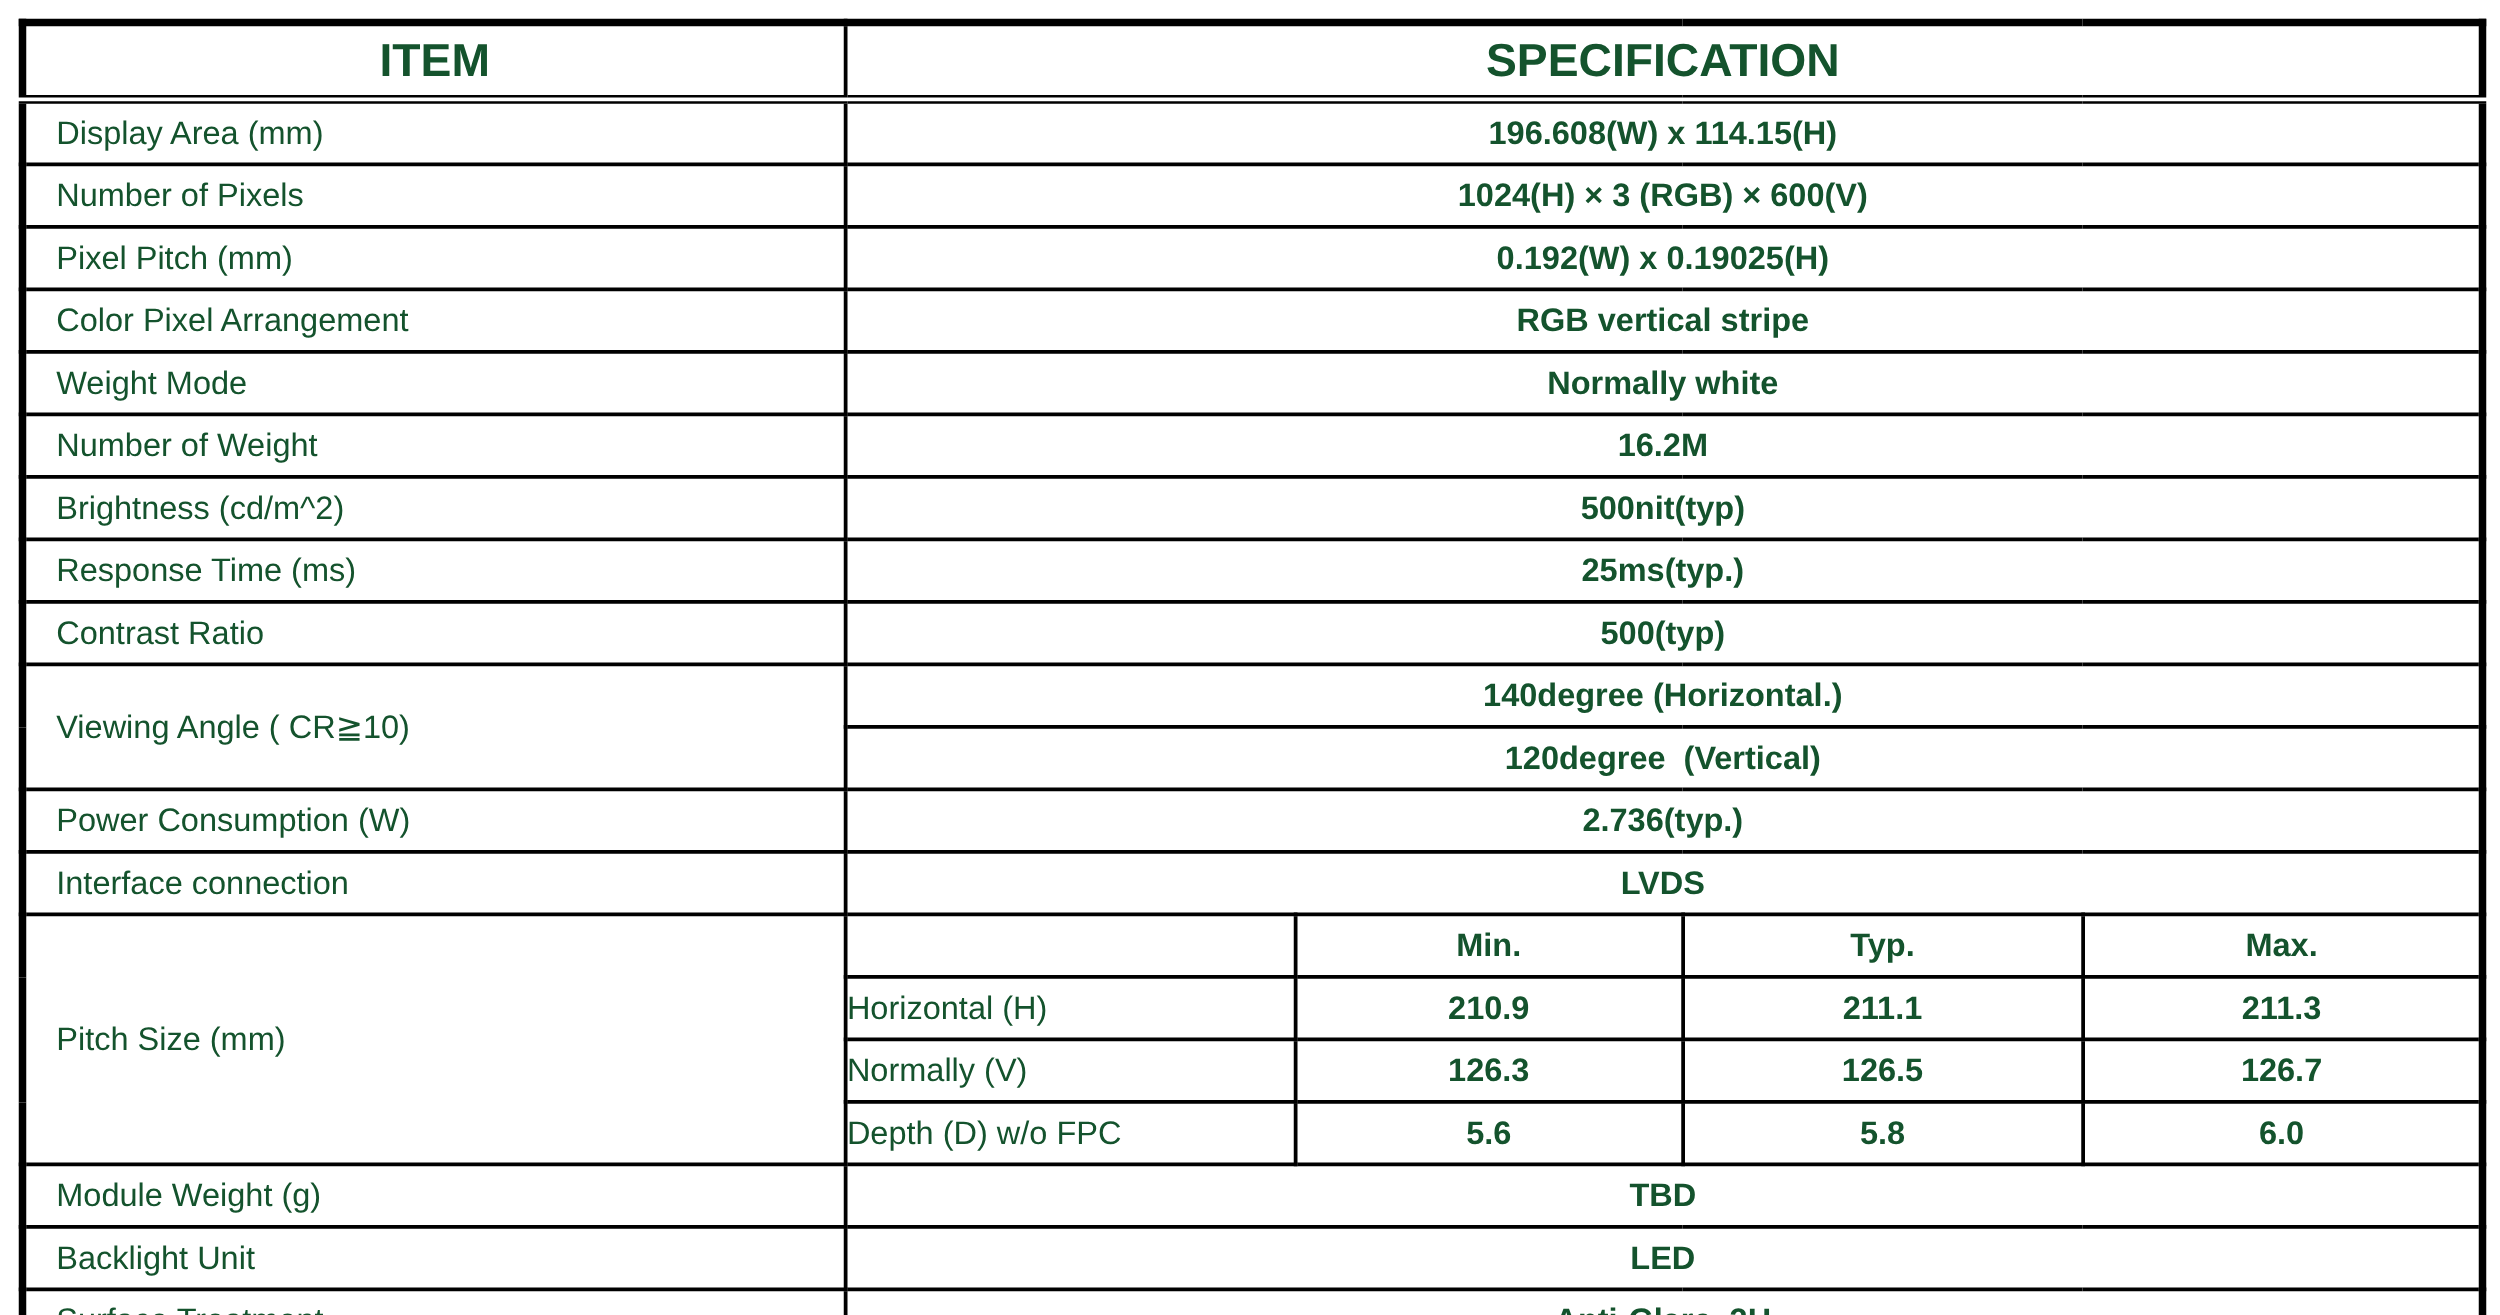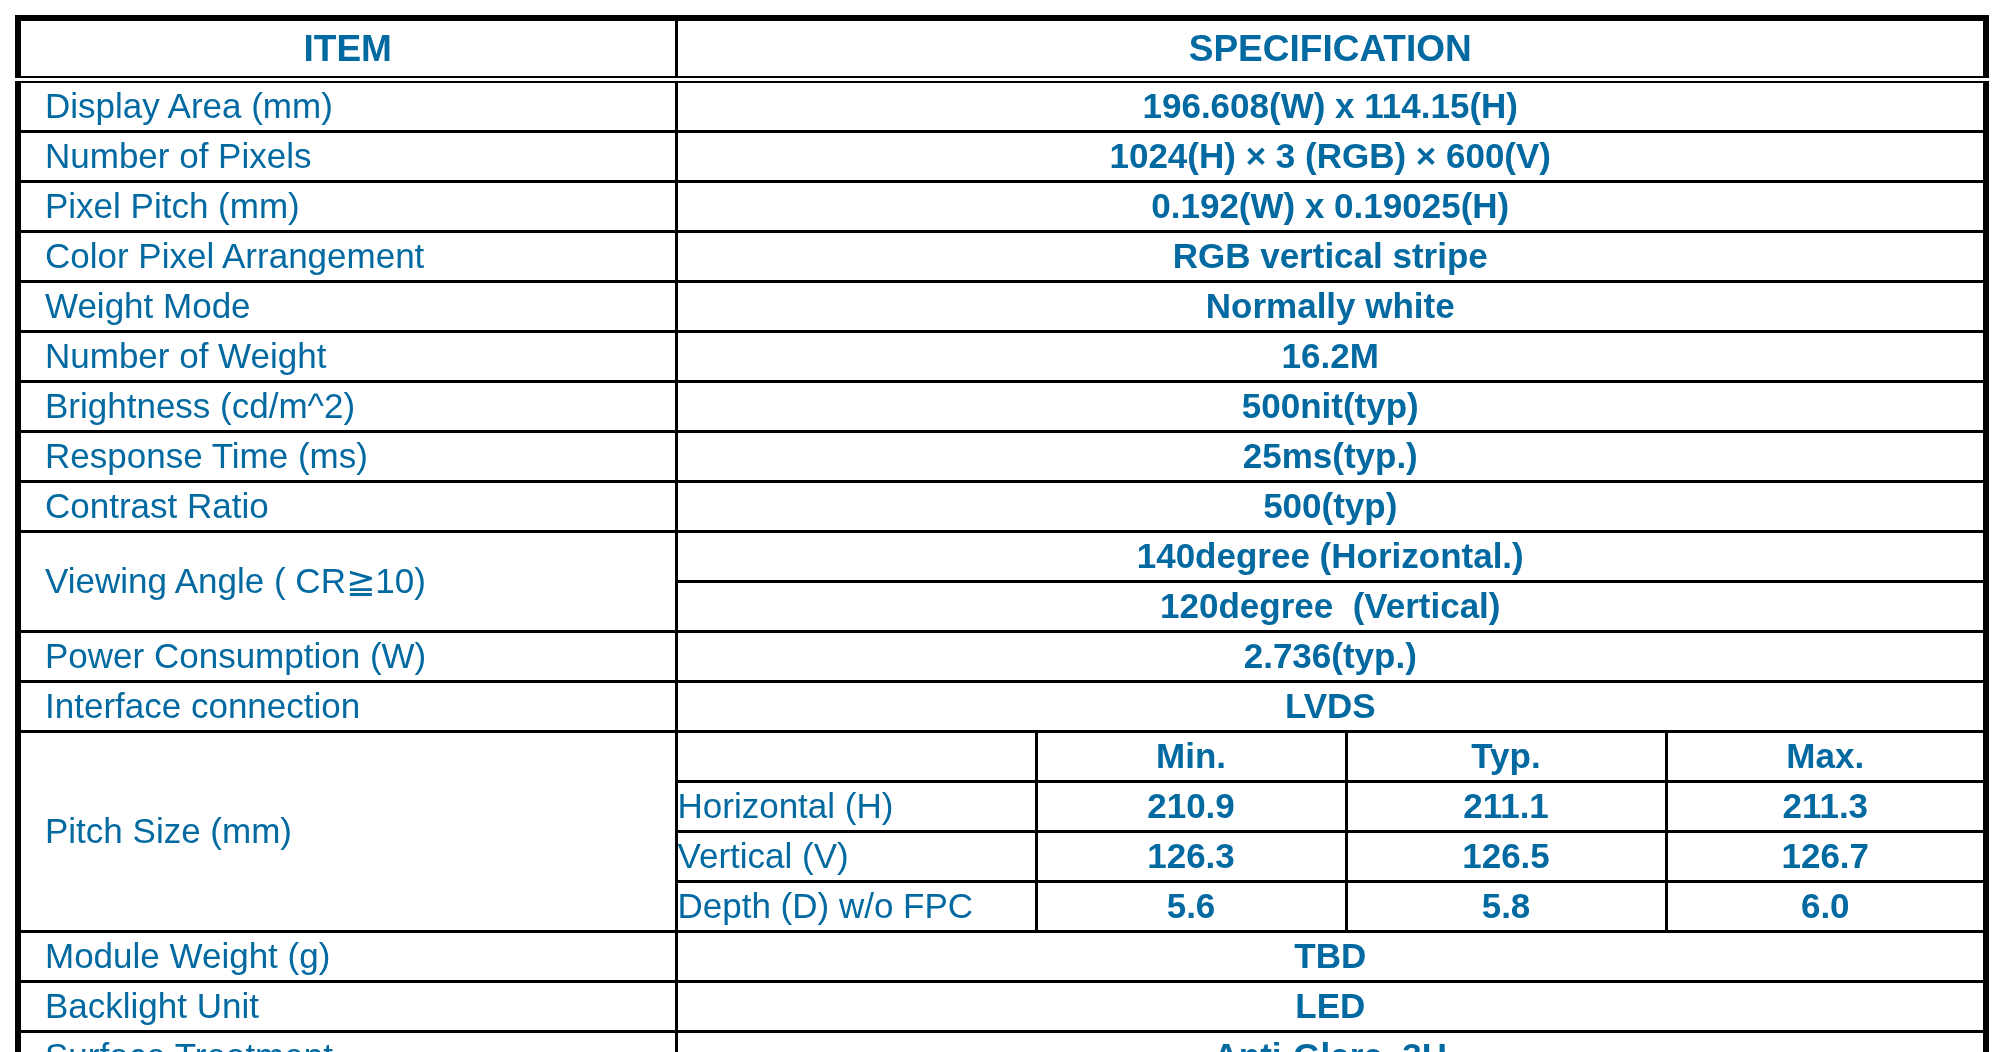--- a/index.html
+++ b/index.html
@@ -1,21 +1,21 @@
 <!DOCTYPE html>
 <html><head>
 <meta charset="utf-8">
 <style>
   html, body { margin: 0; padding: 0; background: #ffffff; }
   .sheet {
     position: relative;
     width: 1633px;
     height: 1052px;
     background: #ffffff;
-    color: #0369a1;
+    color: #14532d;
     font-family: "Liberation Sans", "DejaVu Sans", sans-serif;
   }
   table.spec {
     position: absolute;
     left: 15px;
     top: 15px;
     width: 1968px;
     border-collapse: collapse;
     table-layout: fixed;
     border: 6px solid #000000;
@@ -27,21 +27,21 @@
     padding: 0;
   }
   .spec thead th {
     font-weight: bold;
     font-size: 37px;
     height: 55px;
     text-align: center;
     border-bottom: 7px double #000000;
   }
   .spec td {
-    font-size: 35px;
+    font-size: 26px;
     height: 47px;
     line-height: 1.05;
   }
   td.item { text-align: left; padding-left: 24px; }
   td.val  { text-align: center; white-space: pre; font-weight: bold; }
   td.sub  { text-align: left; white-space: pre; }
 </style>
 </head>
 <body>
 
@@ -122,21 +122,21 @@
         <td class="val">Typ.</td>
         <td class="val">Max.</td>
       </tr>
       <tr>
         <td class="sub">Horizontal (H)</td>
         <td class="val">210.9</td>
         <td class="val">211.1</td>
         <td class="val">211.3</td>
       </tr>
       <tr>
-        <td class="sub">Vertical (V)</td>
+        <td class="sub">Normally (V)</td>
         <td class="val">126.3</td>
         <td class="val">126.5</td>
         <td class="val">126.7</td>
       </tr>
       <tr>
         <td class="sub">Depth (D) w/o FPC</td>
         <td class="val">5.6</td>
         <td class="val">5.8</td>
         <td class="val">6.0</td>
       </tr>

